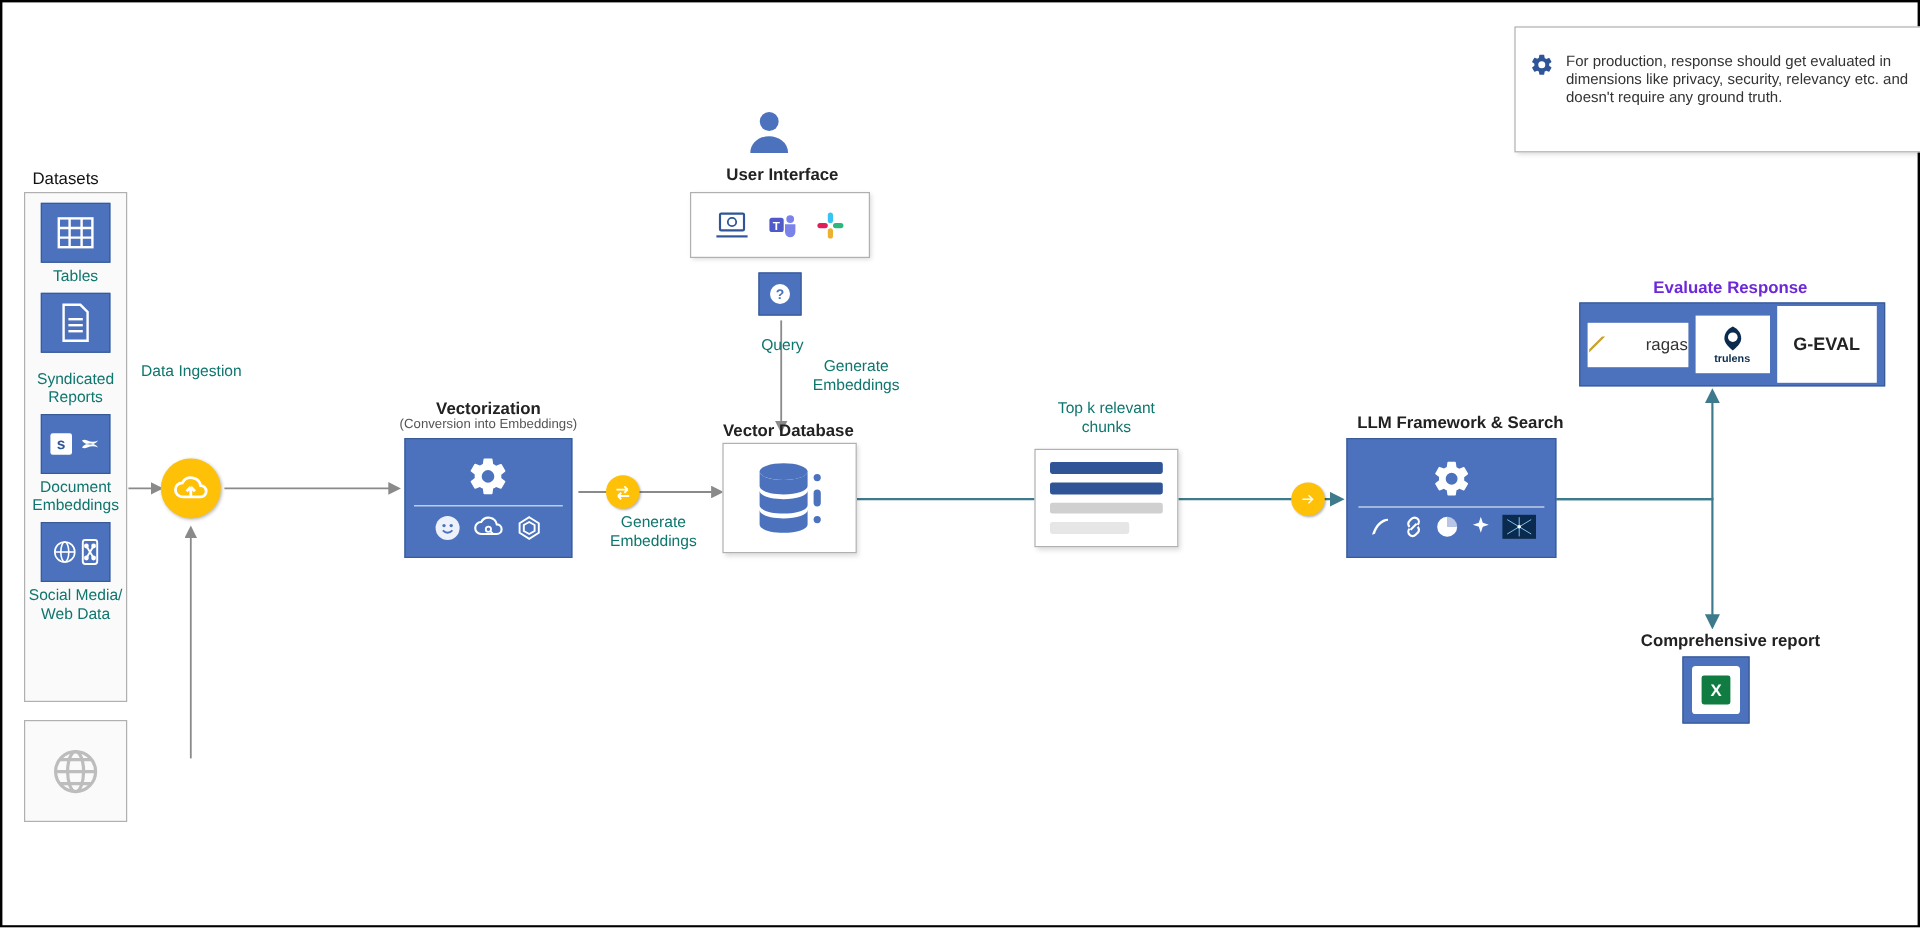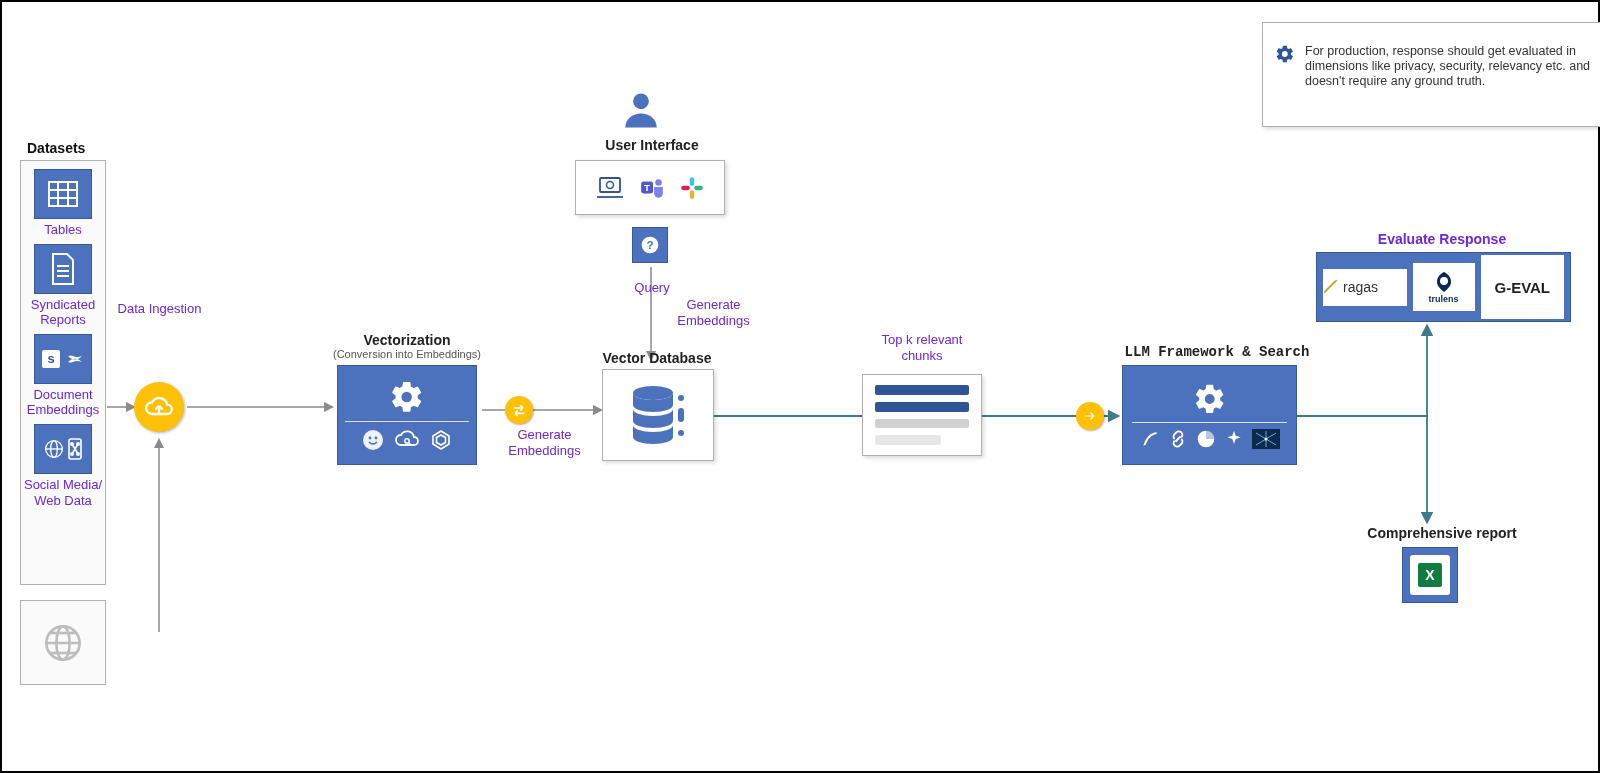--- a/index.html
+++ b/index.html
@@ -32,32 +32,32 @@
     background: #fff;
     border: 1px solid #b0b0b0;
     box-shadow: 2px 2px 4px rgba(0,0,0,0.15);
   }
   .soft-panel {
     background: #fafafa;
     border: 1px solid #b0b0b0;
   }
   .label {
     font-size: 13px;
-    color: #6d28d9;
+    color: #0f766e;
     text-align: center;
     line-height: 1.2;
   }
   .label-bold {
     font-size: 14px;
     font-weight: 600;
     color: #222;
     text-align: center;
   }
   .label-sm { font-size: 11px; color:#555; }
-  .section-header { font-size: 14px; font-weight:700; color:#111; text-align:left; }
+  .section-header { font-size: 14px; font-weight:400; color:#111; text-align:left; }
   .yellow-circle {
     width: 50px; height: 50px; border-radius: 50%;
     background: #ffc107; display:flex; align-items:center; justify-content:center;
     box-shadow: 1px 1px 3px rgba(0,0,0,0.3);
   }
   .yellow-small {
     width: 28px; height: 28px; border-radius: 50%;
     background: #ffc107; display:flex; align-items:center; justify-content:center;
     box-shadow: 1px 1px 2px rgba(0,0,0,0.3);
   }
@@ -118,21 +118,21 @@
               <line x1="1" y1="9" x2="29" y2="9"></line>
               <line x1="1" y1="17" x2="29" y2="17"></line>
               <line x1="10" y1="1" x2="10" y2="25"></line>
               <line x1="20" y1="1" x2="20" y2="25"></line>
             </g>
           </svg>
       </div>
       <div class="label">Tables</div>
     </div>
 
-    <div style="display:flex; flex-direction:column; align-items:center; gap:3px;">
+    <div style="display:flex; flex-direction:column; align-items:center; gap:14px;">
       <div class="blue-tile" style="width:56px; height:48px;">
         <svg width="26" height="32" viewBox="0 0 26 32">
             <g fill="none" stroke="#fff" stroke-width="2">
               <path d="M3 1h14l6 6v24H3z"></path>
               <line x1="7" y1="13" x2="19" y2="13"></line>
               <line x1="7" y1="18" x2="19" y2="18"></line>
               <line x1="7" y1="23" x2="19" y2="23"></line>
             </g>
           </svg>
       </div>
@@ -296,21 +296,21 @@
     <div style="height:11px;background:#d0d0d0;border-radius:2px;"></div>
     <div style="height:11px;background:#e6e6e6;border-radius:2px;width:70%;"></div>
   </div>
 
   <div class="abs yellow-small" style="left:1074px; top:400px;">
     <svg width="14" height="14" viewBox="0 0 24 24">
         <path fill="#fff" d="M4 11h12l-4-4 1.4-1.4L20 12l-6.6 6.4L12 17l4-4H4z"></path>
       </svg>
   </div>
 
-  <div class="abs label-bold" style="left:1115px; top:342px; width:200px;font-family:Liberation Mono, monospace;">LLM Framework &amp; Search</div>
+  <div class="abs label-bold" style="left:1115px; top:342px; width:200px;">LLM Framework &amp; Search</div>
   <div class="abs blue-tile" style="left:1120px; top:363px; width:175px; height:100px; flex-direction:column; gap:6px;">
     <svg width="34" height="34" viewBox="0 0 24 24">
         <path fill="#fff" d="M19.14,12.94a7.14,7.14,0,0,0,.05-.94,7.14,7.14,0,0,0-.05-.94l2.11-1.65a.5.5,0,0,0,.12-.64l-2-3.46a.5.5,0,0,0-.61-.22l-2.49,1a7,7,0,0,0-1.62-.94l-.38-2.65A.5.5,0,0,0,13.78,2H9.78a.5.5,0,0,0-.49.42L8.91,5.07a7,7,0,0,0-1.62.94l-2.49-1a.5.5,0,0,0-.61.22l-2,3.46a.5.5,0,0,0,.12.64L4.42,11a7.14,7.14,0,0,0-.05.94,7.14,7.14,0,0,0,.05.94L2.31,14.53a.5.5,0,0,0-.12.64l2,3.46a.5.5,0,0,0,.61.22l2.49-1a7,7,0,0,0,1.62.94l.38,2.65a.5.5,0,0,0,.49.42h4a.5.5,0,0,0,.49-.42l.38-2.65a7,7,0,0,0,1.62-.94l2.49,1a.5.5,0,0,0,.61-.22l2-3.46a.5.5,0,0,0-.12-.64ZM11.78,15.5A3.5,3.5,0,1,1,15.28,12,3.5,3.5,0,0,1,11.78,15.5Z"></path>
       </svg>
     <div style="width:90%;height:1px;background:#dbe3f3;"></div>
     <div style="display:flex; gap:8px; align-items:center;">
       <svg width="20" height="20" viewBox="0 0 24 24">
           <path fill="#fff" d="M20 4c-7 0-13 6-16 16l3-1c2-7 7-12 13-13z"></path>
         </svg>
       <svg width="20" height="20" viewBox="0 0 24 24">
@@ -336,21 +336,21 @@
               <line x1="12" y1="8" x2="12" y2="16"></line>
             </g>
             <circle cx="12" cy="8" r="1.5" fill="#fff"></circle>
           </svg>
       </div>
     </div>
   </div>
 
   <div class="abs" style="left:1340px; top:229px; width:200px; text-align:center; font-weight:700; color:#6d28d9; font-size:14px;">Evaluate Response</div>
   <div class="abs blue-tile" style="left:1314px; top:250px; width:255px; height:70px; gap:6px; padding:0 6px;">
-    <div style="flex:1;height:37px;background:#fff;display:flex;align-items:center;justify-content:flex-start;gap:4px;color:#333;font-size:14px;">
+    <div style="flex:1;height:37px;background:#fff;display:flex;align-items:center;justify-content:space-between;gap:4px;color:#333;font-size:14px;">
       <svg width="16" height="16" viewBox="0 0 24 24">
           <path fill="#c9a227" d="M2 22L22 2l-4-0L2 18z"></path>
         </svg>
       <span>ragas</span>
     </div>
     <div style="flex:0 0 62px;height:48px;background:#fff;display:flex;flex-direction:column;align-items:center;justify-content:center;color:#0a2b4d;font-size:9px;font-weight:600;">
       <svg width="24" height="24" viewBox="0 0 24 24">
           <path fill="#0a2b4d" d="M12 2c4 2 7 5 7 10 0 3-2 6-7 10-5-4-7-7-7-10 0-5 3-8 7-10z"></path>
           <circle cx="12" cy="11" r="4" fill="#fff"></circle>
         </svg>

